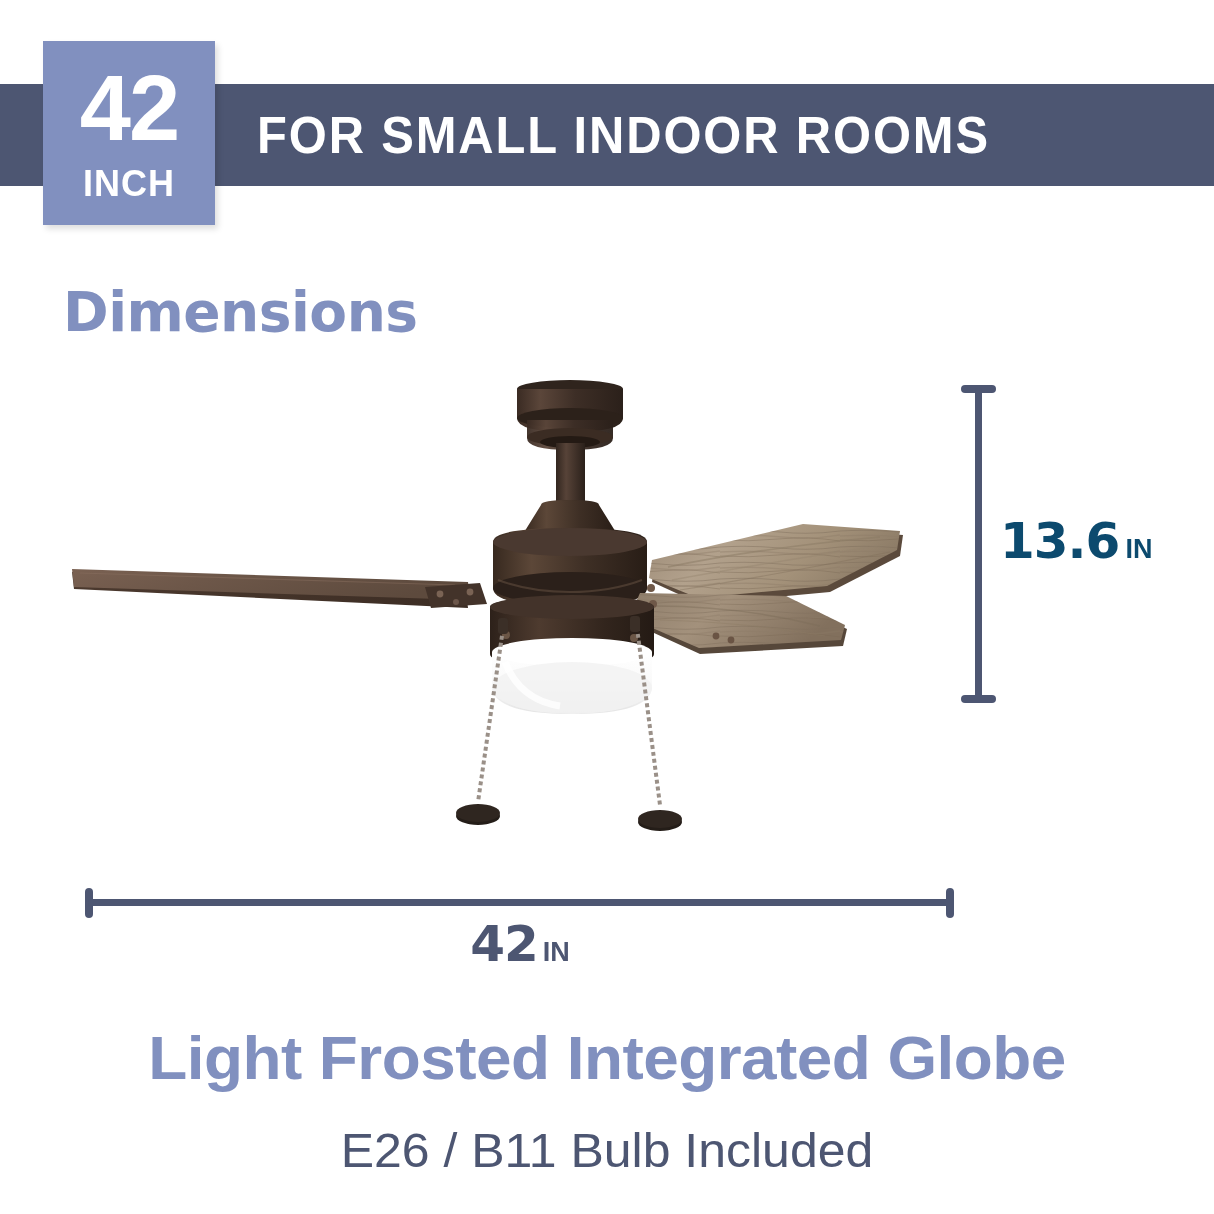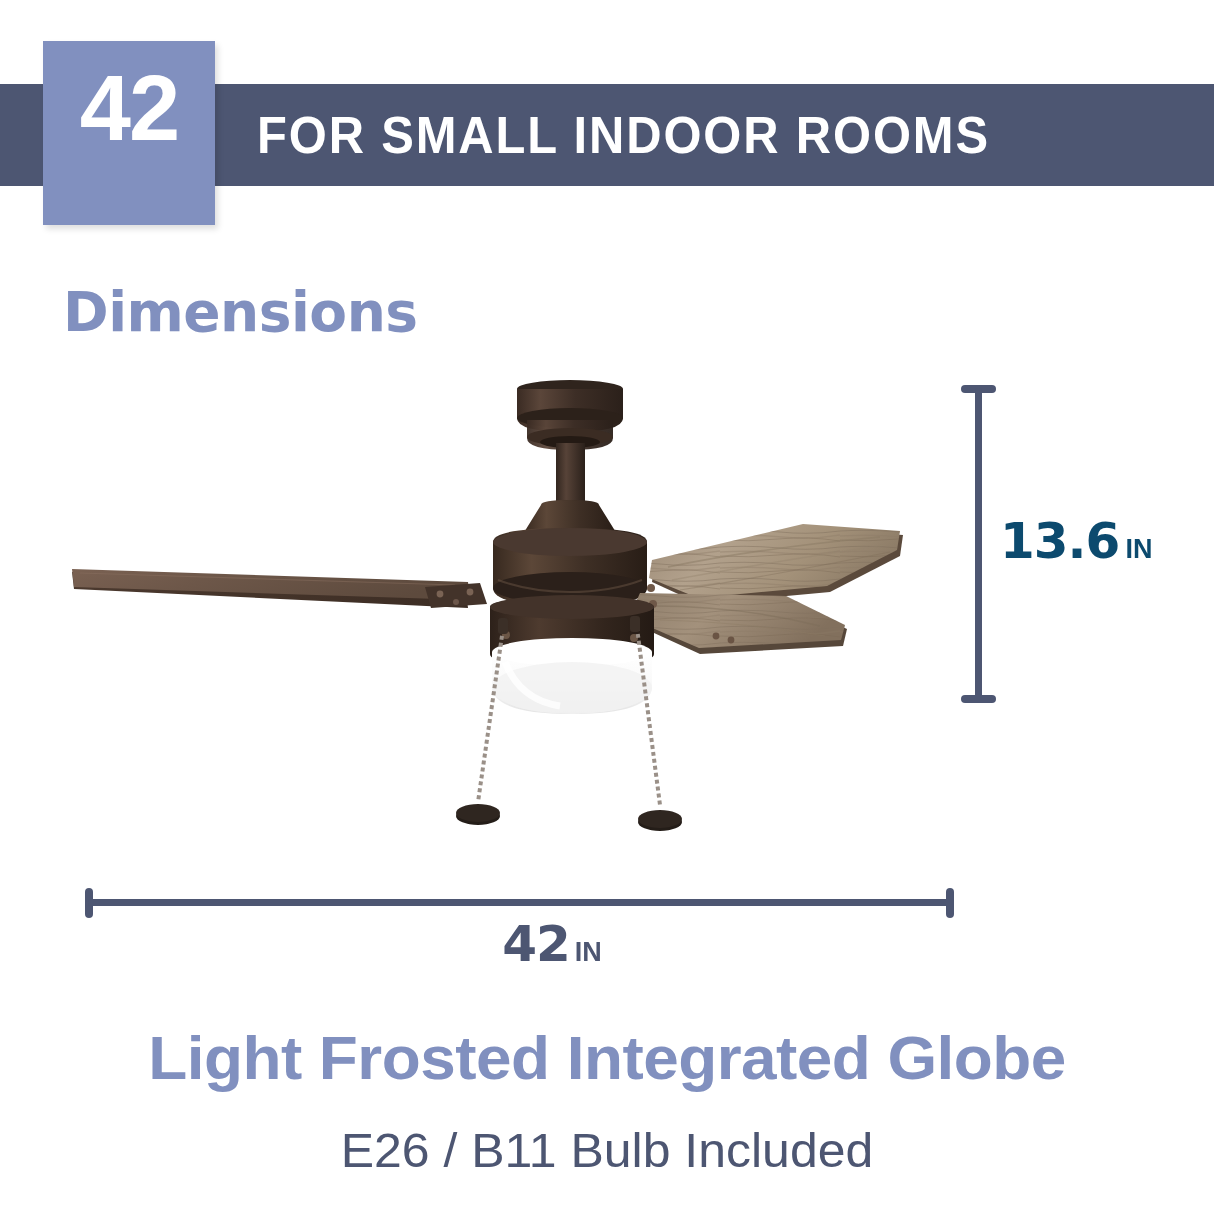--- a/index.html
+++ b/index.html
@@ -162,21 +162,20 @@
     left: 0;
     top: 915px;
     width: 1040px;
     text-align: center;
     color: #4d5672;
     font-size: 50px;
     font-weight: bold;
     letter-spacing: -1px;
     white-space: nowrap;
     font-family: "DejaVu Sans", sans-serif;
-    margin-left: 32px;
   }
   #width-label .unit {
     font-size: 27px;
     letter-spacing: 0px;
     margin-left: 5px;
     font-family: "Liberation Sans Narrow", "Liberation Sans", sans-serif;
   }
 
   
   #feature-headline {
@@ -208,20 +207,21 @@
 </style>
 </head>
 <body>
 
 <div id="header-banner"></div>
 
 <div id="header-title">FOR SMALL INDOOR ROOMS</div>
 
 <div id="size-badge">
   <div id="size-badge-number">42</div>
+  <div id="size-badge-unit">INCH</div>
 </div>
 
 <div id="dimensions-heading">Dimensions</div>
 
 <svg id="fan-figure" viewBox="0 0 1214 1214" xmlns="http://www.w3.org/2000/svg">
   <defs>
     <linearGradient id="gradCanopy" x1="0" y1="0" x2="1" y2="0">
       <stop offset="0%" stop-color="#3a2b23"></stop>
       <stop offset="22%" stop-color="#5b463a"></stop>
       <stop offset="55%" stop-color="#3d2e26"></stop>

